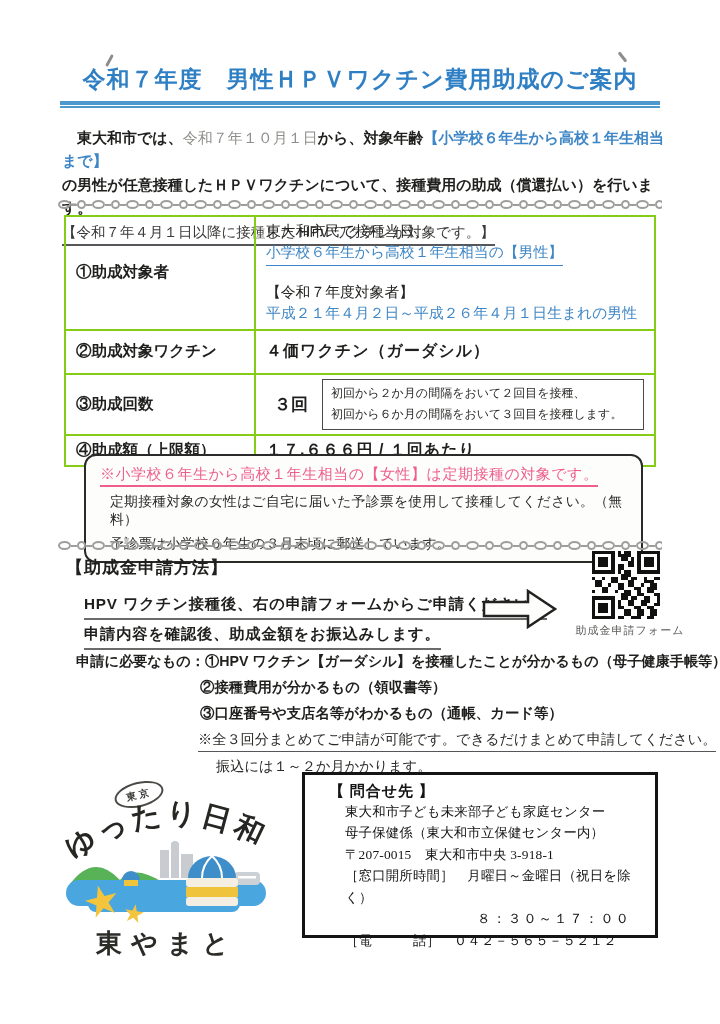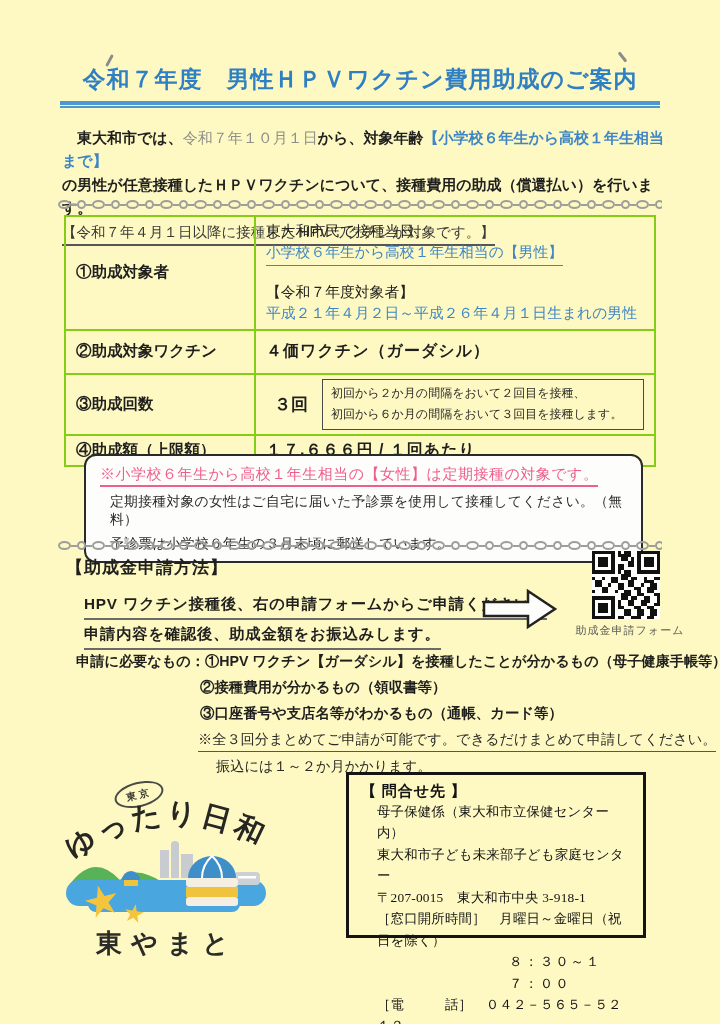--- a/index.html
+++ b/index.html
@@ -1,16 +1,16 @@
 <!DOCTYPE html>
 <html><head>
 <meta charset="utf-8">
 <style>
   html,body{margin:0;padding:0;background:#e8e8e6;}
-  .page{position:relative;width:720px;height:1024px;margin:0 auto;background:#fef9c3;
+  .page{position:relative;width:720px;height:1024px;margin:0 auto;background:#ffffff;
         font-family:"Liberation Sans",sans-serif;color:#1f1f1d;overflow:hidden;}
 
   
   .mark{position:absolute;background:#8c8c8c;border-radius:2px;}
   .m1{left:108px;top:54px;width:3px;height:13px;transform:rotate(28deg);}
   .m2{left:621px;top:51px;width:3px;height:12px;transform:rotate(-38deg);}
 
   
   .title-block{position:absolute;left:60px;top:64px;width:600px;text-align:center;
                border-bottom:4px solid #4f97cf;padding-bottom:6px;}
@@ -71,22 +71,22 @@
              border-bottom:1.5px solid #55555a;padding-bottom:2px;}
   .req-note2{position:absolute;left:216px;top:757px;font-size:14.2px;color:#2a2a28;}
 
   
   .arrow-wrap{position:absolute;left:482px;top:588px;}
   .qr-wrap{position:absolute;left:592px;top:551px;}
   .qr-caption{position:absolute;left:560px;top:623px;width:140px;text-align:center;
               font-family:"Liberation Serif",serif;font-size:11px;color:#5a5a58;letter-spacing:1px;}
 
   
-  .contact-box{position:absolute;left:302px;top:772px;width:300px;height:166px;border:3px solid #141414;
-               box-sizing:border-box;padding:7px 12px;font-family:"Liberation Serif",serif;color:#141414;margin-left:44px;}
+  .contact-box{position:absolute;left:302px;top:772px;width:356px;height:166px;border:3px solid #141414;
+               box-sizing:border-box;padding:7px 24px;font-family:"Liberation Serif",serif;color:#141414;}
   .contact-heading{font-size:15px;font-weight:bold;letter-spacing:1px;}
   .contact-line{font-size:13.4px;line-height:1.6;padding-left:16px;letter-spacing:.2px;}
   .contact-time{padding-left:148px;letter-spacing:2px;}
 
   
   .logo{position:absolute;left:58px;top:780px;width:218px;height:190px;}
   .logo-badge{position:absolute;left:56px;top:2px;width:46px;height:21px;border:2px solid #4a4a46;
               border-radius:50%;transform:rotate(-14deg);display:flex;align-items:center;justify-content:center;
               font-family:"Liberation Serif",serif;font-size:10px;font-weight:bold;letter-spacing:3px;color:#3a3a36;}
   .logo-arc{position:absolute;left:0;top:6px;}
@@ -466,22 +466,22 @@
           <rect x="14" y="20" width="1" height="1"></rect>
           <rect x="17" y="20" width="1" height="1"></rect>
           <rect x="18" y="20" width="1" height="1"></rect>
         </g>
     </svg>
   </div>
   <div class="qr-caption">助成金申請フォーム</div>
 
   <div class="contact-box">
     <div class="contact-heading">【 問合せ先 】</div>
+    <div class="contact-line">東大和市子ども未来部子ども家庭センター</div>
     <div class="contact-line">母子保健係（東大和市立保健センター内）</div>
-    <div class="contact-line">東大和市子ども未来部子ども家庭センター</div>
     <div class="contact-line">〒207-0015　東大和市中央 3-918-1</div>
     <div class="contact-line">［窓口開所時間］　月曜日～金曜日（祝日を除く）</div>
     <div class="contact-line contact-time">８：３０～１７：００</div>
     <div class="contact-line">［電　　　話］　０４２－５６５－５２１２</div>
   </div>
 
   <div class="logo">
     <div class="logo-badge">東京</div>
     <div class="logo-arc">
       <svg width="218" height="86" viewBox="0 0 218 86">

